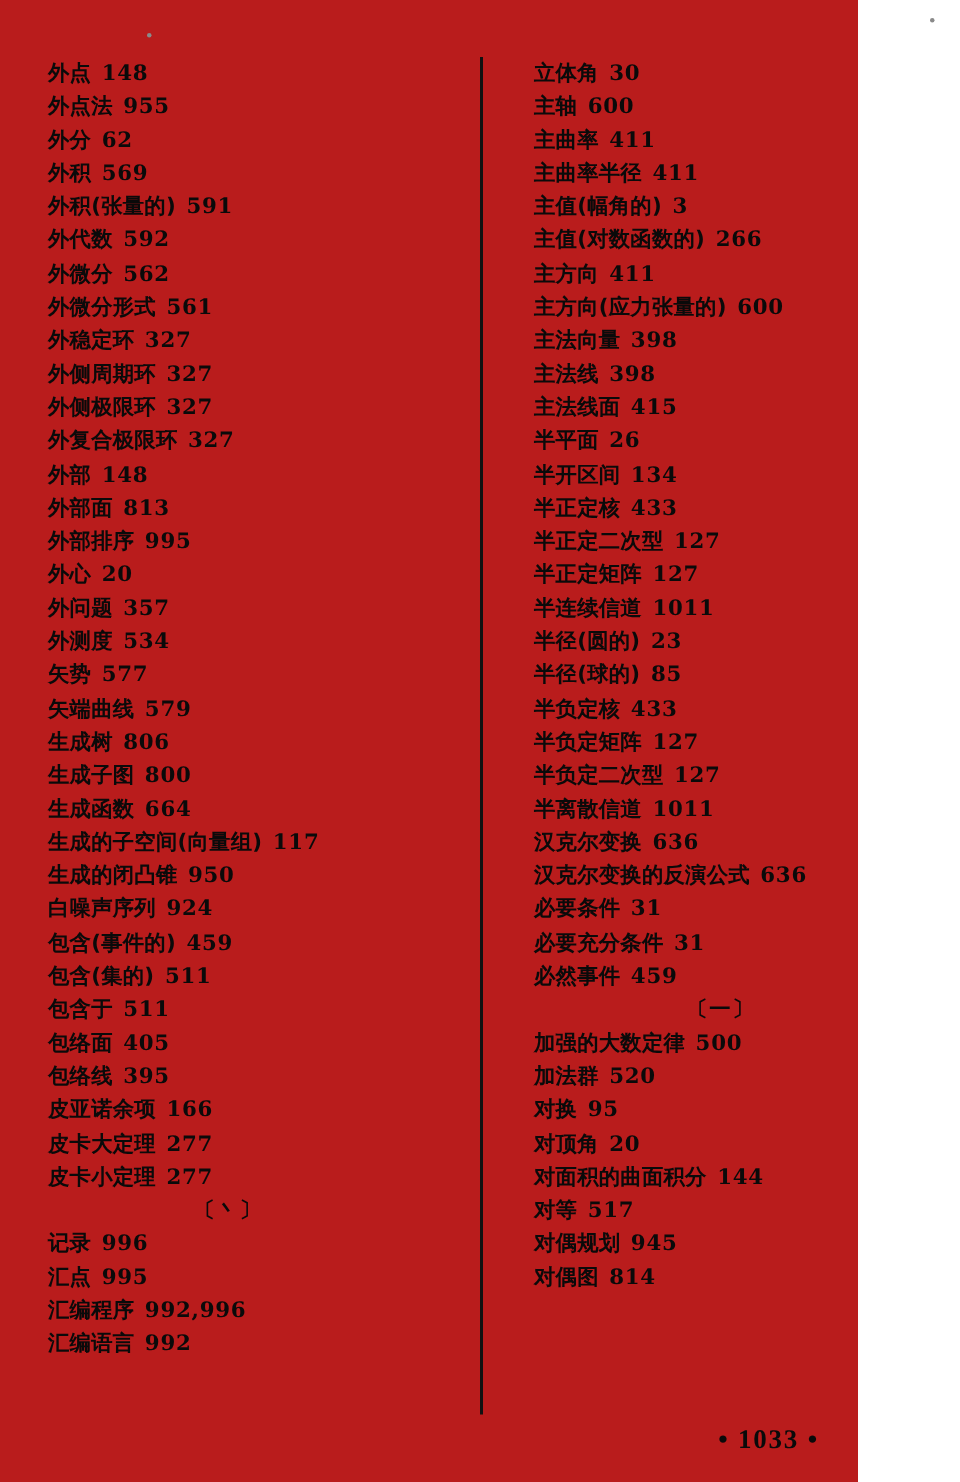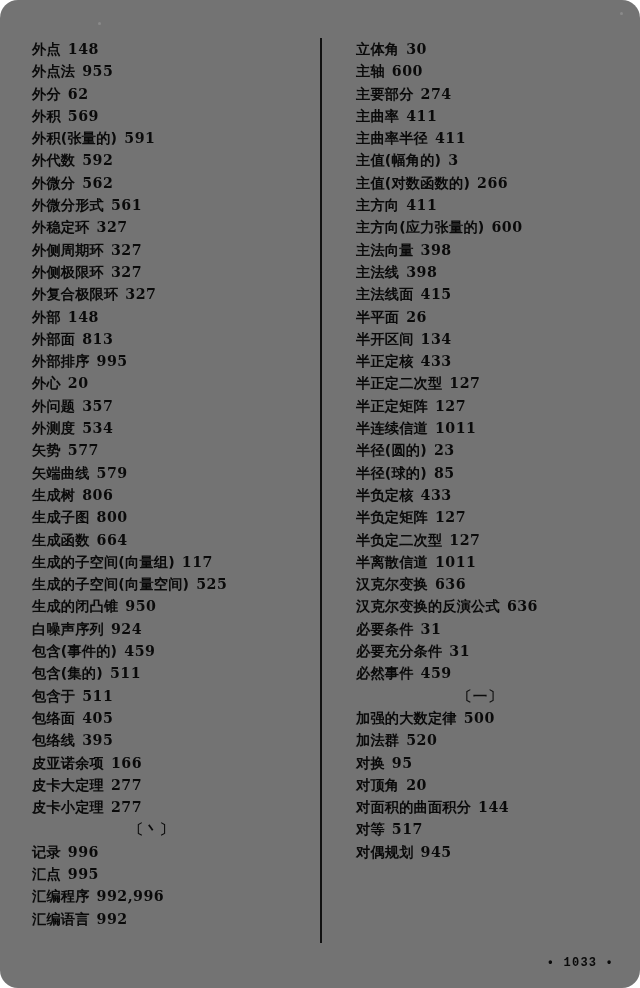--- a/index.html
+++ b/index.html
@@ -12,24 +12,23 @@
     height: 988px;
     font-family: "DejaVu Sans", sans-serif;
     color: #0a0a0a;
     position: relative;
     overflow: hidden;
   }
   #page {
     position: absolute;
     left: 0;
     top: 0;
-    width: 640px;
+    width: 572px;
     height: 988px;
-    background: #737373;
-    border-radius: 18px;
+    background: #b91c1c;
   }
   .speck {
     position: absolute;
     width: 3px;
     height: 3px;
     background: #8a8a8a;
     border-radius: 50%;
   }
   .columns {
     position: absolute;
@@ -79,22 +78,22 @@
     letter-spacing: 1px;
     padding-right: 40px;
   }
   .divider.right {
     padding-right: 30px;
   }
   .folio {
     position: absolute;
     right: 26px;
     bottom: 18px;
-    font-family: Liberation Mono, monospace;
-    font-size: 12px;
+    font-family: Liberation Serif, serif;
+    font-size: 18px;
     font-weight: 700;
     letter-spacing: 1.2px;
   }
 </style>
 </head>
 <body>
 
 <div id="page">
 
   <div class="speck" style="left:98px; top:22px;"></div>
@@ -120,21 +119,20 @@
       <div class="entry"><span class="term">外部排序</span><span class="pg">995</span></div>
       <div class="entry"><span class="term">外心</span><span class="pg">20</span></div>
       <div class="entry"><span class="term">外问题</span><span class="pg">357</span></div>
       <div class="entry"><span class="term">外测度</span><span class="pg">534</span></div>
       <div class="entry"><span class="term">矢势</span><span class="pg">577</span></div>
       <div class="entry"><span class="term">矢端曲线</span><span class="pg">579</span></div>
       <div class="entry"><span class="term">生成树</span><span class="pg">806</span></div>
       <div class="entry"><span class="term">生成子图</span><span class="pg">800</span></div>
       <div class="entry"><span class="term">生成函数</span><span class="pg">664</span></div>
       <div class="entry"><span class="term">生成的子空间(向量组)</span><span class="pg">117</span></div>
-      <div class="entry"><span class="term">生成的子空间(向量空间)</span><span class="pg">525</span></div>
       <div class="entry"><span class="term">生成的闭凸锥</span><span class="pg">950</span></div>
       <div class="entry"><span class="term">白噪声序列</span><span class="pg">924</span></div>
       <div class="entry"><span class="term">包含(事件的)</span><span class="pg">459</span></div>
       <div class="entry"><span class="term">包含(集的)</span><span class="pg">511</span></div>
       <div class="entry"><span class="term">包含于</span><span class="pg">511</span></div>
       <div class="entry"><span class="term">包络面</span><span class="pg">405</span></div>
       <div class="entry"><span class="term">包络线</span><span class="pg">395</span></div>
       <div class="entry"><span class="term">皮亚诺余项</span><span class="pg">166</span></div>
       <div class="entry"><span class="term">皮卡大定理</span><span class="pg">277</span></div>
       <div class="entry"><span class="term">皮卡小定理</span><span class="pg">277</span></div>
@@ -143,21 +141,20 @@
 
       <div class="entry"><span class="term">记录</span><span class="pg">996</span></div>
       <div class="entry"><span class="term">汇点</span><span class="pg">995</span></div>
       <div class="entry"><span class="term">汇编程序</span><span class="pg">992,996</span></div>
       <div class="entry"><span class="term">汇编语言</span><span class="pg">992</span></div>
     </div>
 
     <div class="col col-right">
       <div class="entry"><span class="term">立体角</span><span class="pg">30</span></div>
       <div class="entry"><span class="term">主轴</span><span class="pg">600</span></div>
-      <div class="entry"><span class="term">主要部分</span><span class="pg">274</span></div>
       <div class="entry"><span class="term">主曲率</span><span class="pg">411</span></div>
       <div class="entry"><span class="term">主曲率半径</span><span class="pg">411</span></div>
       <div class="entry"><span class="term">主值(幅角的)</span><span class="pg">3</span></div>
       <div class="entry"><span class="term">主值(对数函数的)</span><span class="pg">266</span></div>
       <div class="entry"><span class="term">主方向</span><span class="pg">411</span></div>
       <div class="entry"><span class="term">主方向(应力张量的)</span><span class="pg">600</span></div>
       <div class="entry"><span class="term">主法向量</span><span class="pg">398</span></div>
       <div class="entry"><span class="term">主法线</span><span class="pg">398</span></div>
       <div class="entry"><span class="term">主法线面</span><span class="pg">415</span></div>
       <div class="entry"><span class="term">半平面</span><span class="pg">26</span></div>
@@ -180,19 +177,20 @@
 
       <div class="divider right">〔一〕</div>
 
       <div class="entry"><span class="term">加强的大数定律</span><span class="pg">500</span></div>
       <div class="entry"><span class="term">加法群</span><span class="pg">520</span></div>
       <div class="entry"><span class="term">对换</span><span class="pg">95</span></div>
       <div class="entry"><span class="term">对顶角</span><span class="pg">20</span></div>
       <div class="entry"><span class="term">对面积的曲面积分</span><span class="pg">144</span></div>
       <div class="entry"><span class="term">对等</span><span class="pg">517</span></div>
       <div class="entry"><span class="term">对偶规划</span><span class="pg">945</span></div>
+      <div class="entry"><span class="term">对偶图</span><span class="pg">814</span></div>
     </div>
 
   </div>
 
   <div class="folio">• 1033 •</div>
 
 </div>
 
 </body></html>

